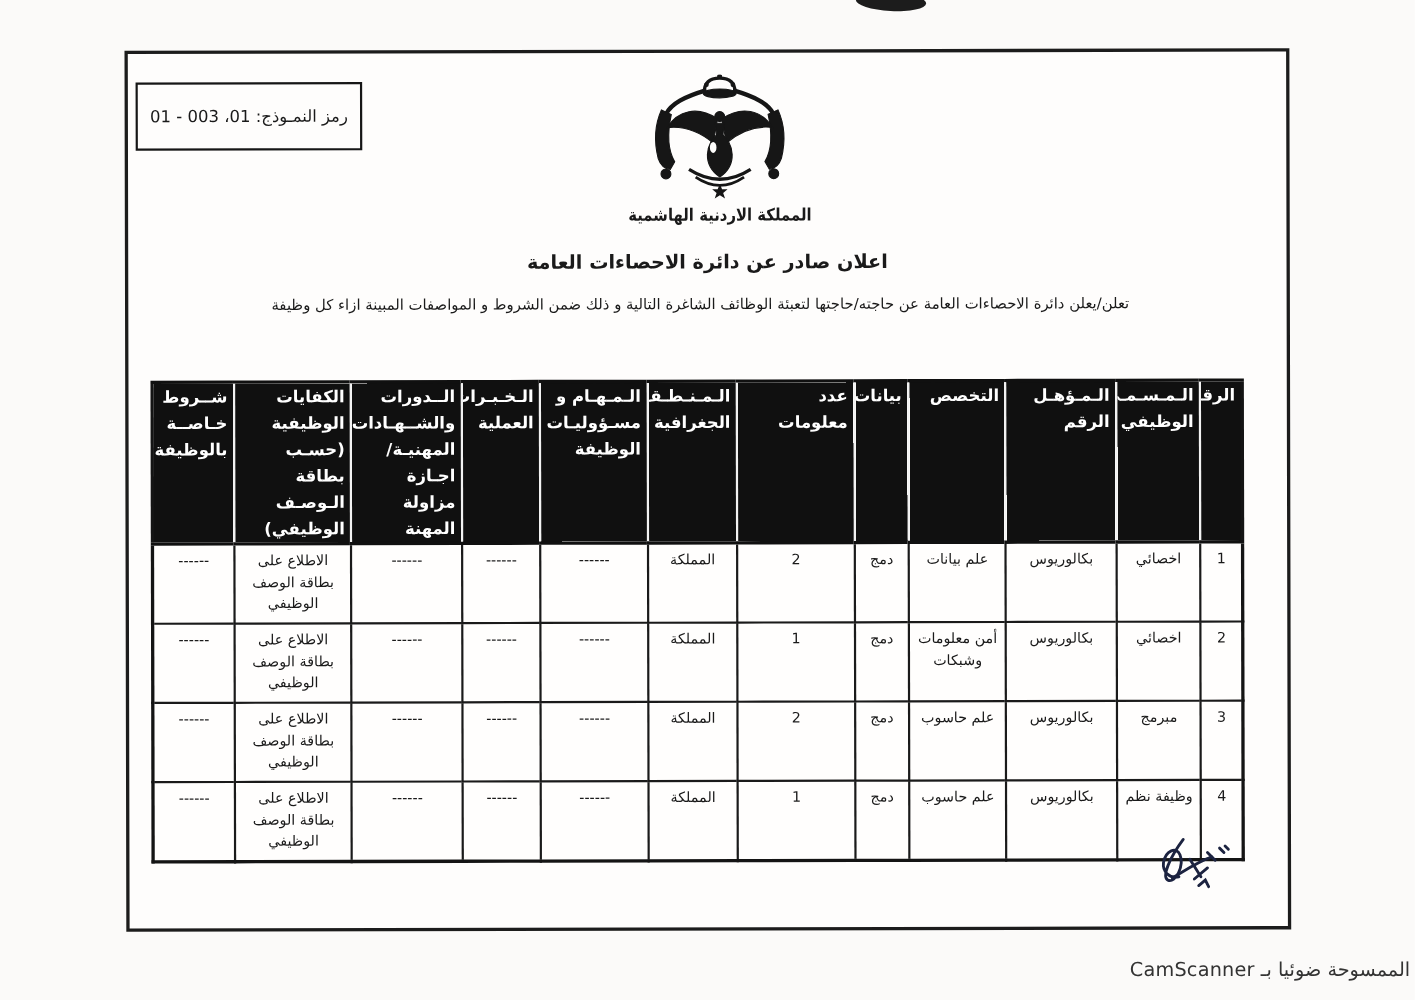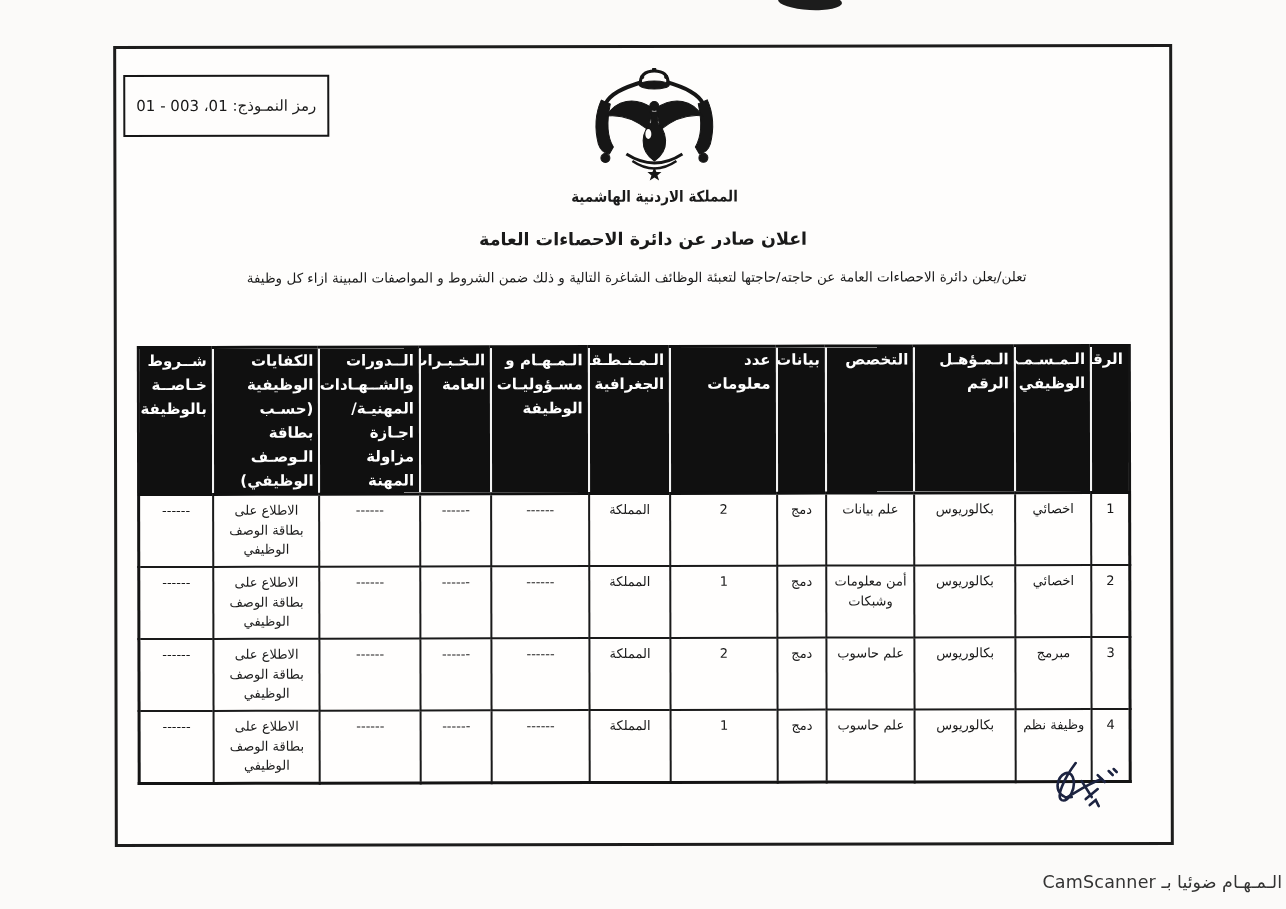--- a/index.html
+++ b/index.html
@@ -132,21 +132,21 @@
         <thead>
           <tr>
             <th>الرقم</th>
             <th>الـمـسـمـى الوظيفي</th>
             <th>الـمـؤهـل الرقم</th>
             <th>التخصص</th>
             <th>بيانات</th>
             <th>عدد معلومات</th>
             <th>الـمـنـطـقـة الجغرافية</th>
             <th>الـمـهـام و مسـؤوليـات الوظيفة</th>
-            <th>الـخـبـرات العامة</th>
+            <th>الـخـبـرات العملية</th>
             <th>الــدورات والشــهـادات المهنيـة/اجـازة مزاولة المهنة</th>
             <th>الكفايات الوظيفية (حسـب بطاقة الـوصـف الوظيفي)</th>
             <th>شــروط خـاصــة بالوظيفة</th>
           </tr>
         </thead>
         <tbody>
           <tr>
             <td>1</td>
             <td>اخصائي</td>
             <td>بكالوريوس</td>
@@ -215,13 +215,13 @@
         <path d="M56,46 L68,36"></path>
         <path d="M68,22 l7,7"></path>
         <path d="M79,18 l4,4 m1,-6 l3,3"></path>
         <path d="M60,52 l6,-5 l3,6"></path>
       </g>
     </svg>
   </div>
 
 </div>
 
-<div class="camscanner-footer">الـمـهـام ضوئيا بـ CamScanner</div>
+<div class="camscanner-footer">الممسوحة ضوئيا بـ CamScanner</div>
 
 </body></html>

